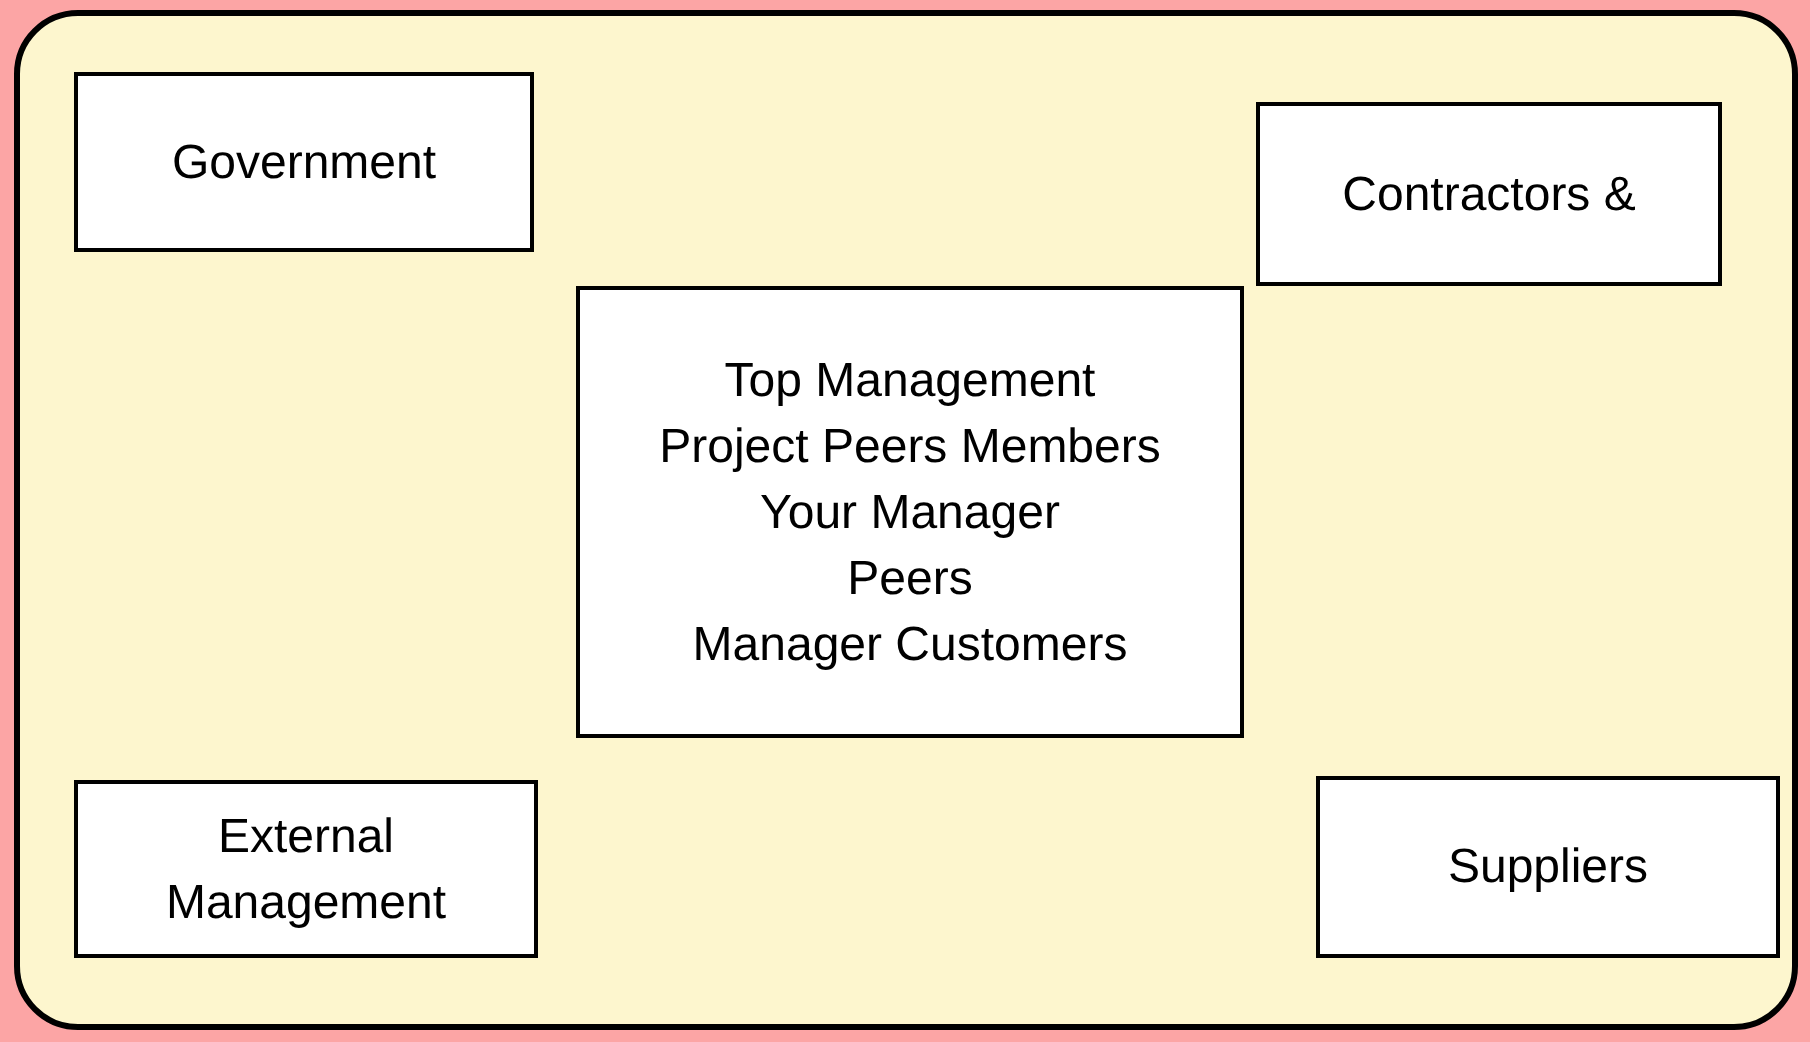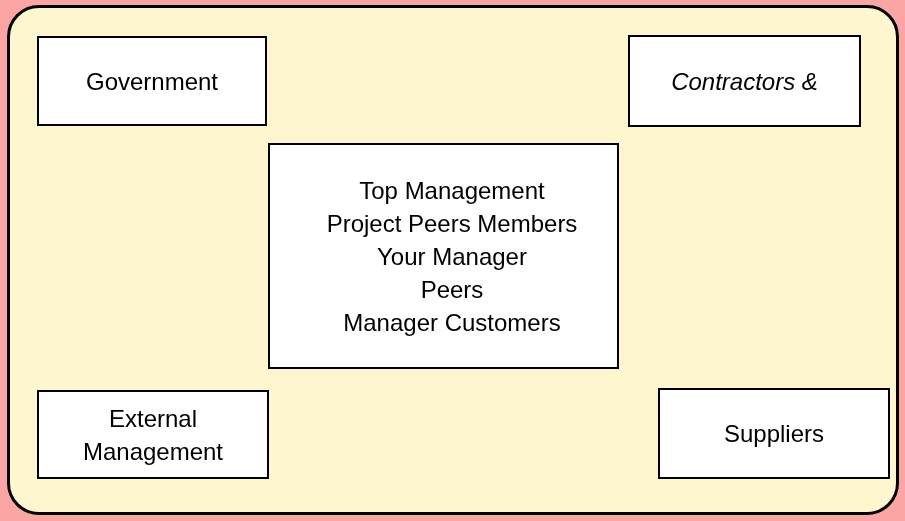--- a/index.html
+++ b/index.html
@@ -39,31 +39,29 @@
     line-height: 33px;
   }
   .node-government {
     left: 37px;
     top: 36px;
     width: 226px;
     height: 86px;
   }
   .node-contractors {
     left: 628px;
-    top: 35px;
+    top: 51px;
     width: 229px;
     height: 88px;
-    font-style: italic;
   }
   .node-center {
-    left: 268px;
+    left: 288px;
     top: 143px;
     width: 330px;
     height: 222px;
-    padding-left: 17px;
   }
   .node-external {
     left: 37px;
     top: 390px;
     width: 228px;
     height: 85px;
     text-align: center;
   }
   .node-suppliers {
     left: 630px;

